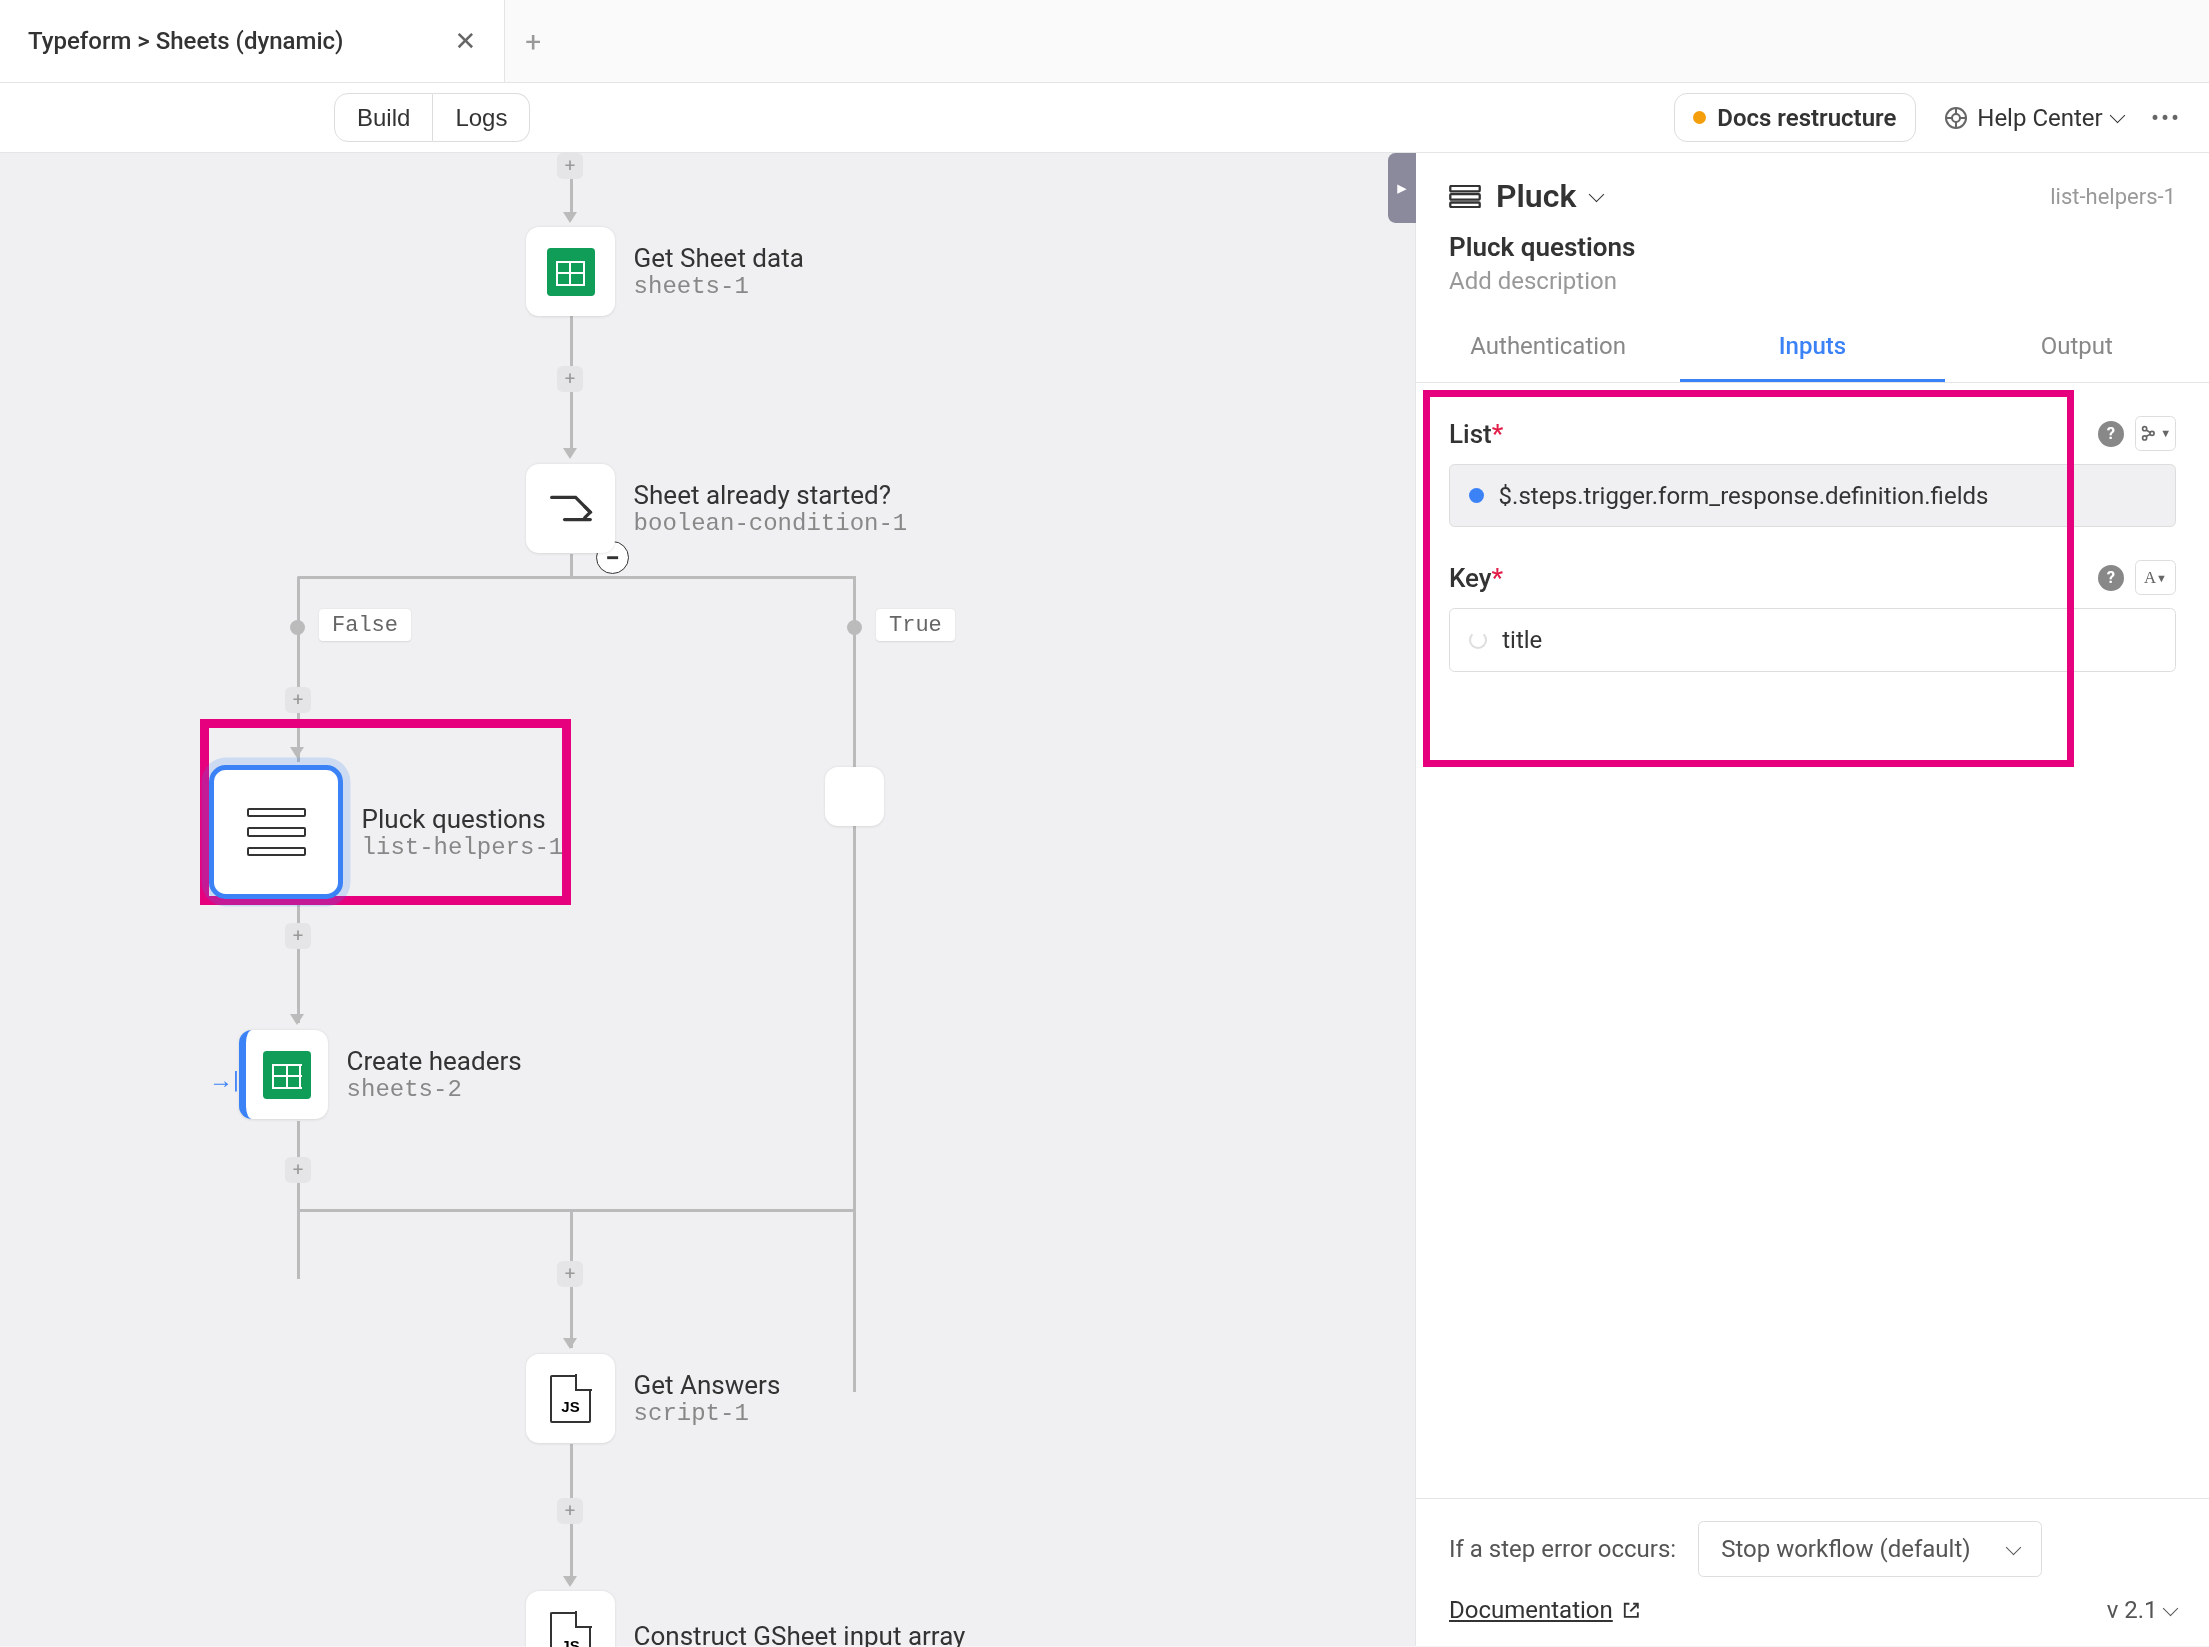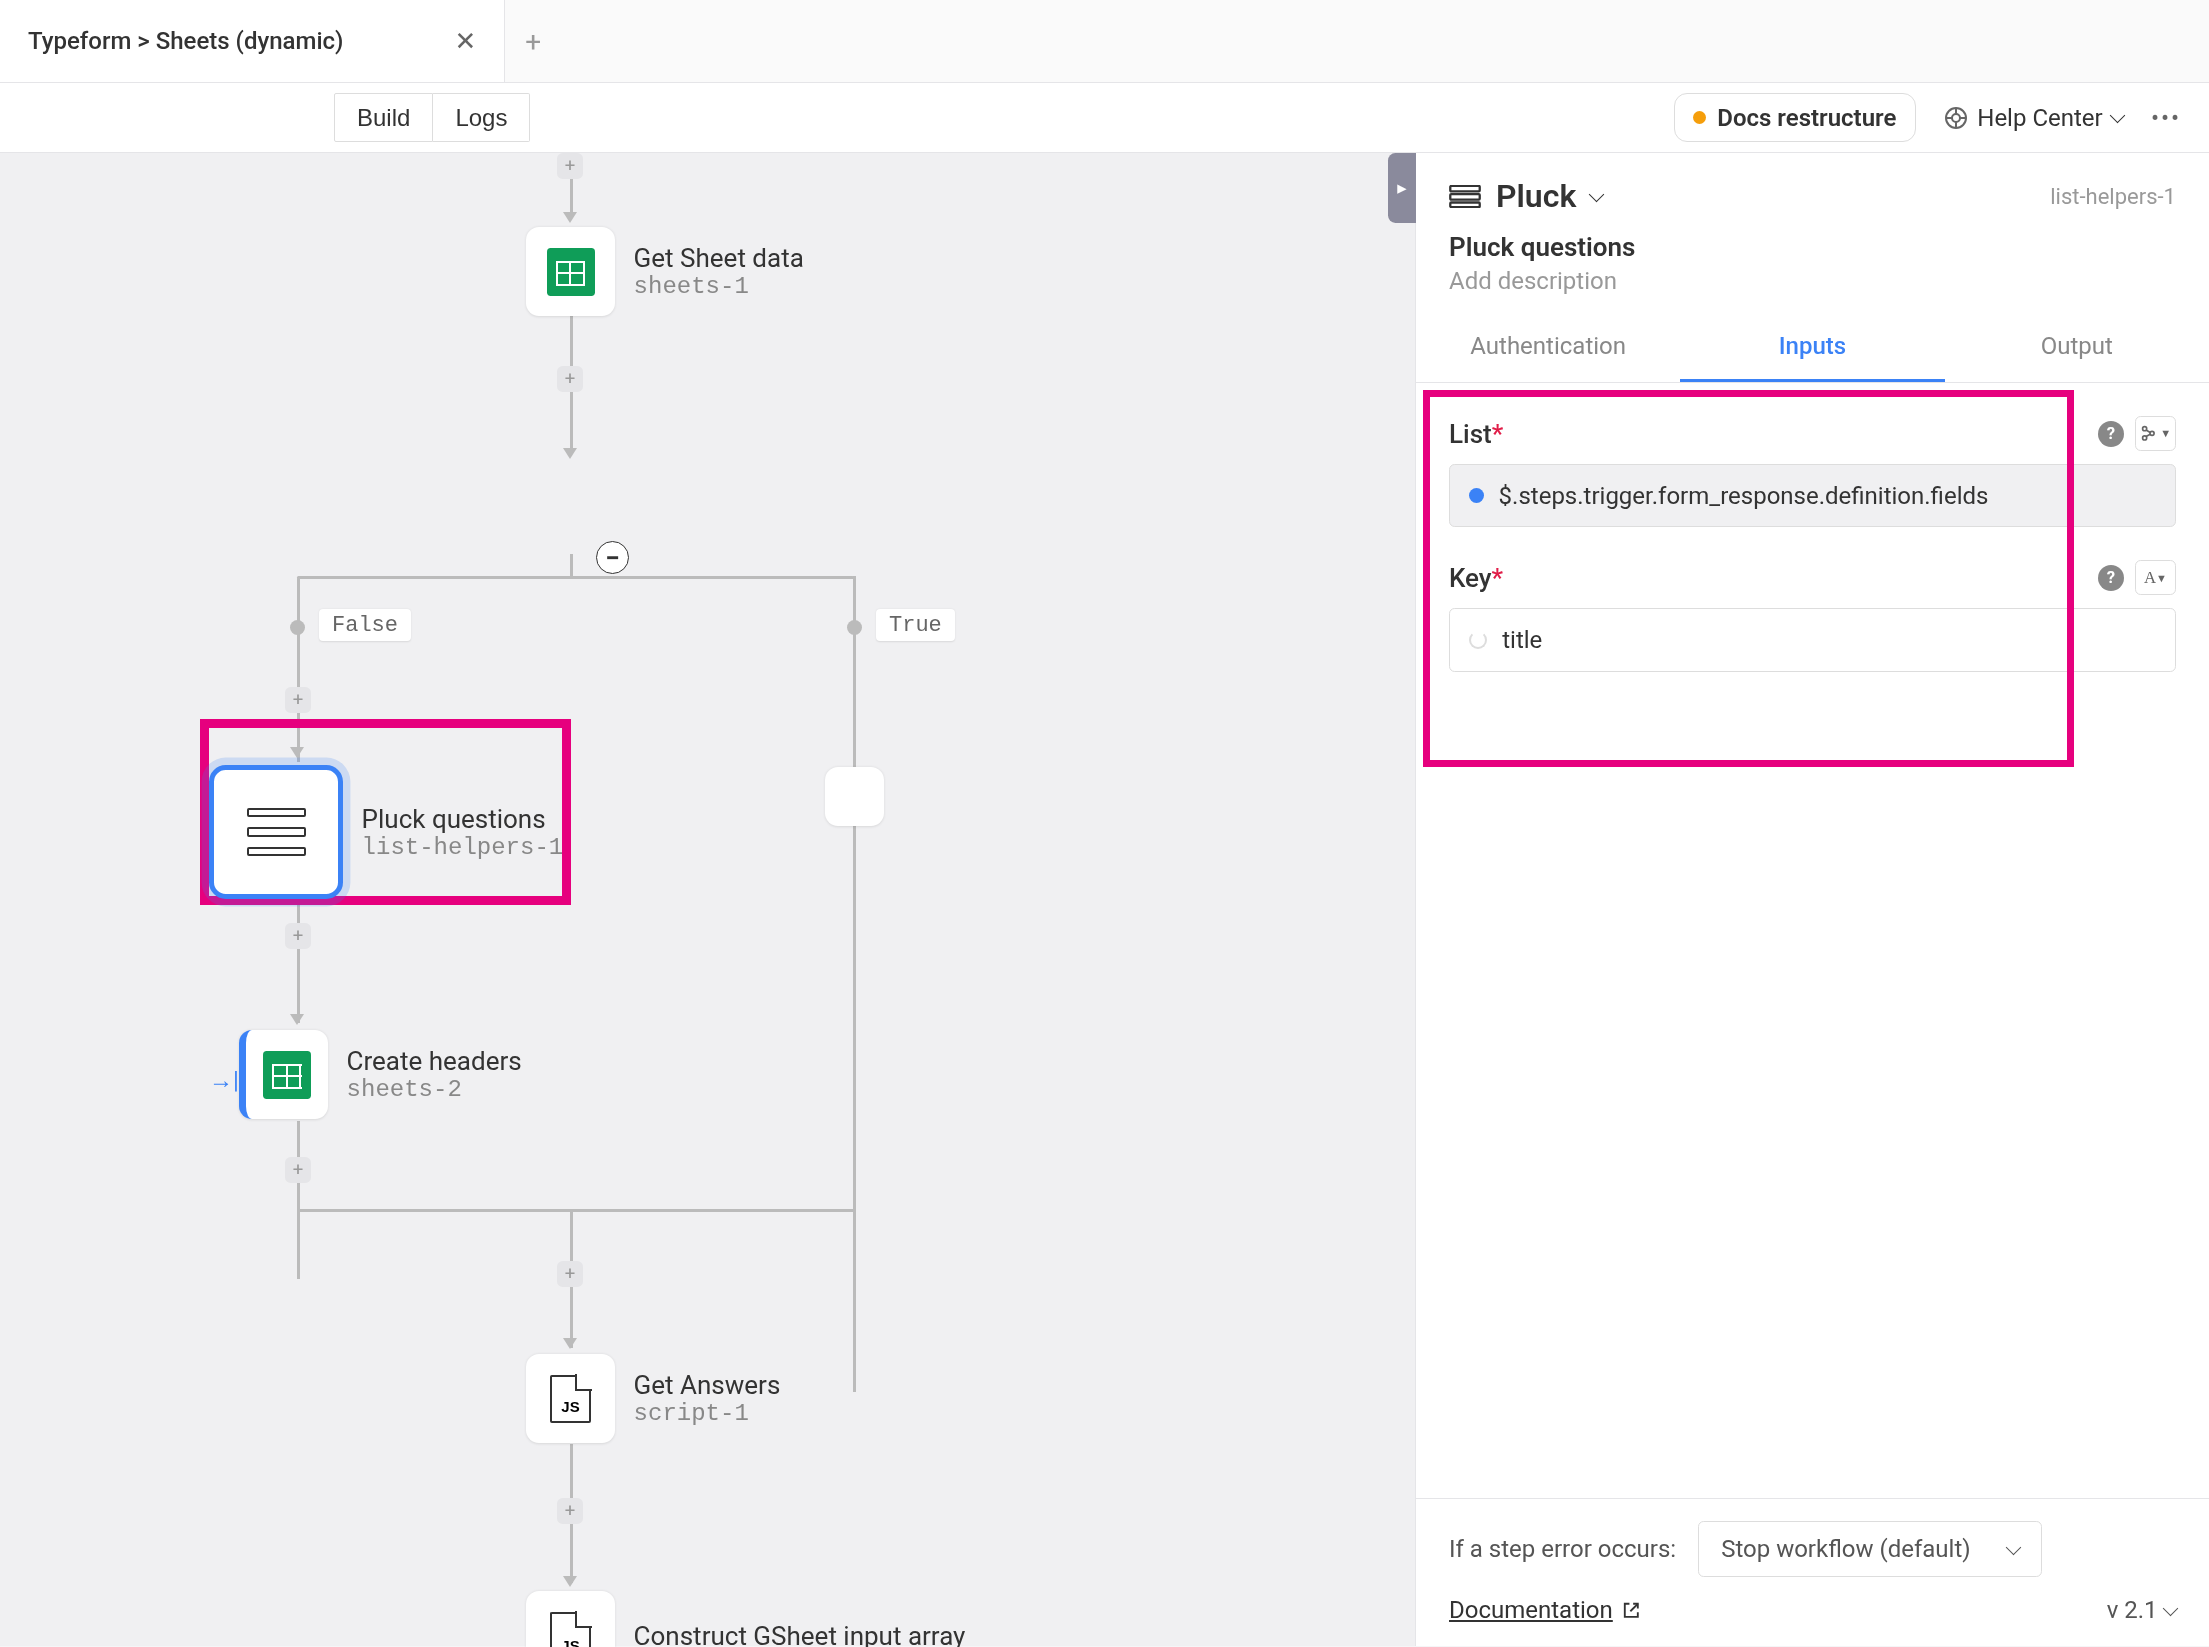--- a/index.html
+++ b/index.html
@@ -64,21 +64,21 @@
     .toolbar-left {
       display: flex;
       gap: 0;
       margin-left: 306px;
     }
     .toolbar-btn {
       padding: 9.3px 22px;
       font-size: 24px;
       color: #333;
       border: 0.9px solid #ddd;
-      border-radius: 2px;
+      border-radius: 14px;
       background: #fff;
       cursor: pointer;
       font-weight: 500;
     }
     .toolbar-btn + .toolbar-btn {
       border-left: none;
       border-top-left-radius: 0;
       border-bottom-left-radius: 0;
     }
     .toolbar-btn:first-child {
@@ -648,20 +648,33 @@
     <div class="node node-sheet">
       <div class="node-icon">
         <div class="icon-sheets"></div>
       </div>
       <div class="node-labels">
         <span class="node-title">Get Sheet data</span>
         <span class="node-id">sheets-1</span>
       </div>
     </div>
 
+    <div class="node node-branch">
+      <div class="node-icon">
+        <svg width="46" height="41" viewBox="0 0 50 44" fill="none" stroke="#333" stroke-width="3.5" stroke-linecap="round">
+          <path d="M4 10 L30 10 L46 26"></path>
+          <path d="M18 34 L46 34"></path>
+          <polyline points="40,20 46,26 40,32" fill="none"></polyline>
+        </svg>
+      </div>
+      <div class="node-labels">
+        <span class="node-title">Sheet already started?</span>
+        <span class="node-id">boolean-condition-1</span>
+      </div>
+    </div>
 
     <div class="highlight-box-1"></div>
 
     <div class="node node-pluck">
       <div class="node-icon" style="width:134px; height:134px; border-radius:16.7px;">
         <div class="icon-list" style="width:59px; height:48px;">
           <div class="icon-list-bar"></div>
           <div class="icon-list-bar"></div>
           <div class="icon-list-bar"></div>
         </div>

